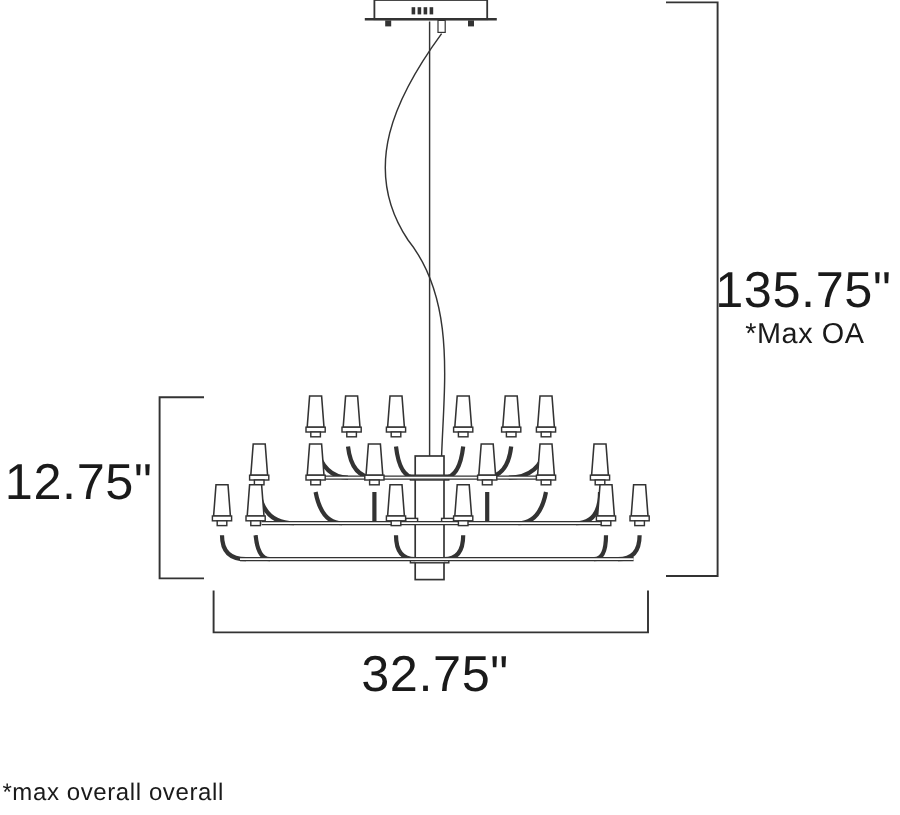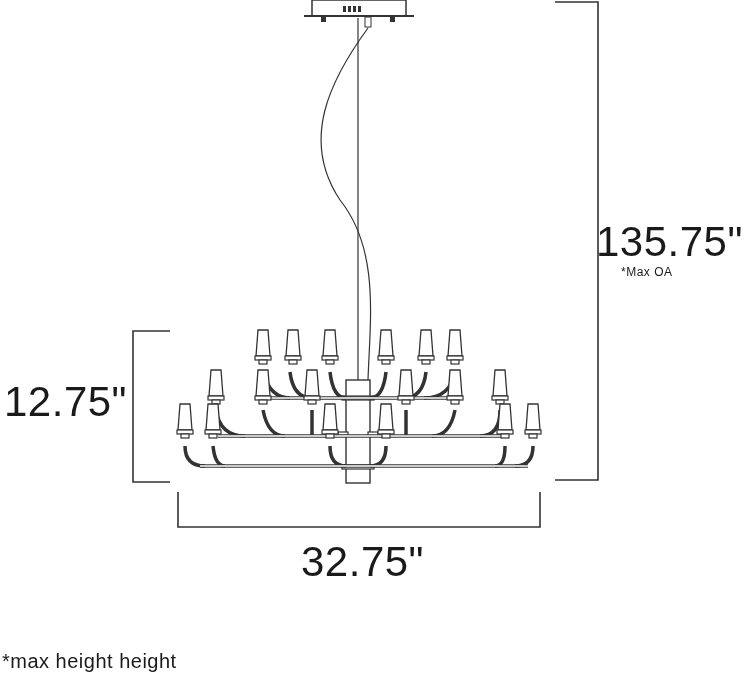--- a/index.html
+++ b/index.html
@@ -1,20 +1,20 @@
 <!DOCTYPE html>
 <html><head>
 <meta charset="utf-8">
 <style>
   html, body { margin:0; padding:0; background:#ffffff; }
   body { width:750px; height:679px; position:relative; overflow:hidden;
          font-family:"Liberation Sans", "DejaVu Sans", sans-serif; color:#1a1a1a; }
   .dim-label { position:absolute; font-weight:400; letter-spacing:0.5px; color:#1a1a1a; }
   #lbl-height { left:596px; top:218px; font-size:42px; }
-  #lbl-maxoa { left:621px; top:265px; font-size:12px; }
+  #lbl-maxoa { left:621px; top:265px; font-size:24px; }
   #lbl-body { left:4px; top:378px; font-size:42px; }
   #lbl-width { left:301px; top:538px; font-size:42px; }
   #footnote { left:2px; top:650px; font-size:20px; }
   svg.drawing { position:absolute; left:0; top:0; }
 </style>
 </head>
 <body>
 
 <svg class="drawing" width="750" height="679" viewBox="0 0 750 679" xmlns="http://www.w3.org/2000/svg">
   <defs>
@@ -104,13 +104,13 @@
 
   <path d="M555,2 L598,2 L598,480 L555,480" fill="none" stroke="#333" stroke-width="1.6"></path>
   <path d="M170,331 L133,331 L133,482 L170,482" fill="none" stroke="#333" stroke-width="1.6"></path>
   <path d="M178,492 L178,527 L540,527 L540,492" fill="none" stroke="#333" stroke-width="1.6"></path>
 </svg>
 
 <div id="lbl-height" class="dim-label">135.75"</div>
 <div id="lbl-maxoa" class="dim-label">*Max OA</div>
 <div id="lbl-body" class="dim-label">12.75"</div>
 <div id="lbl-width" class="dim-label">32.75"</div>
-<div id="footnote" class="dim-label">*max height height</div>
+<div id="footnote" class="dim-label">*max overall overall</div>
 
 </body></html>

